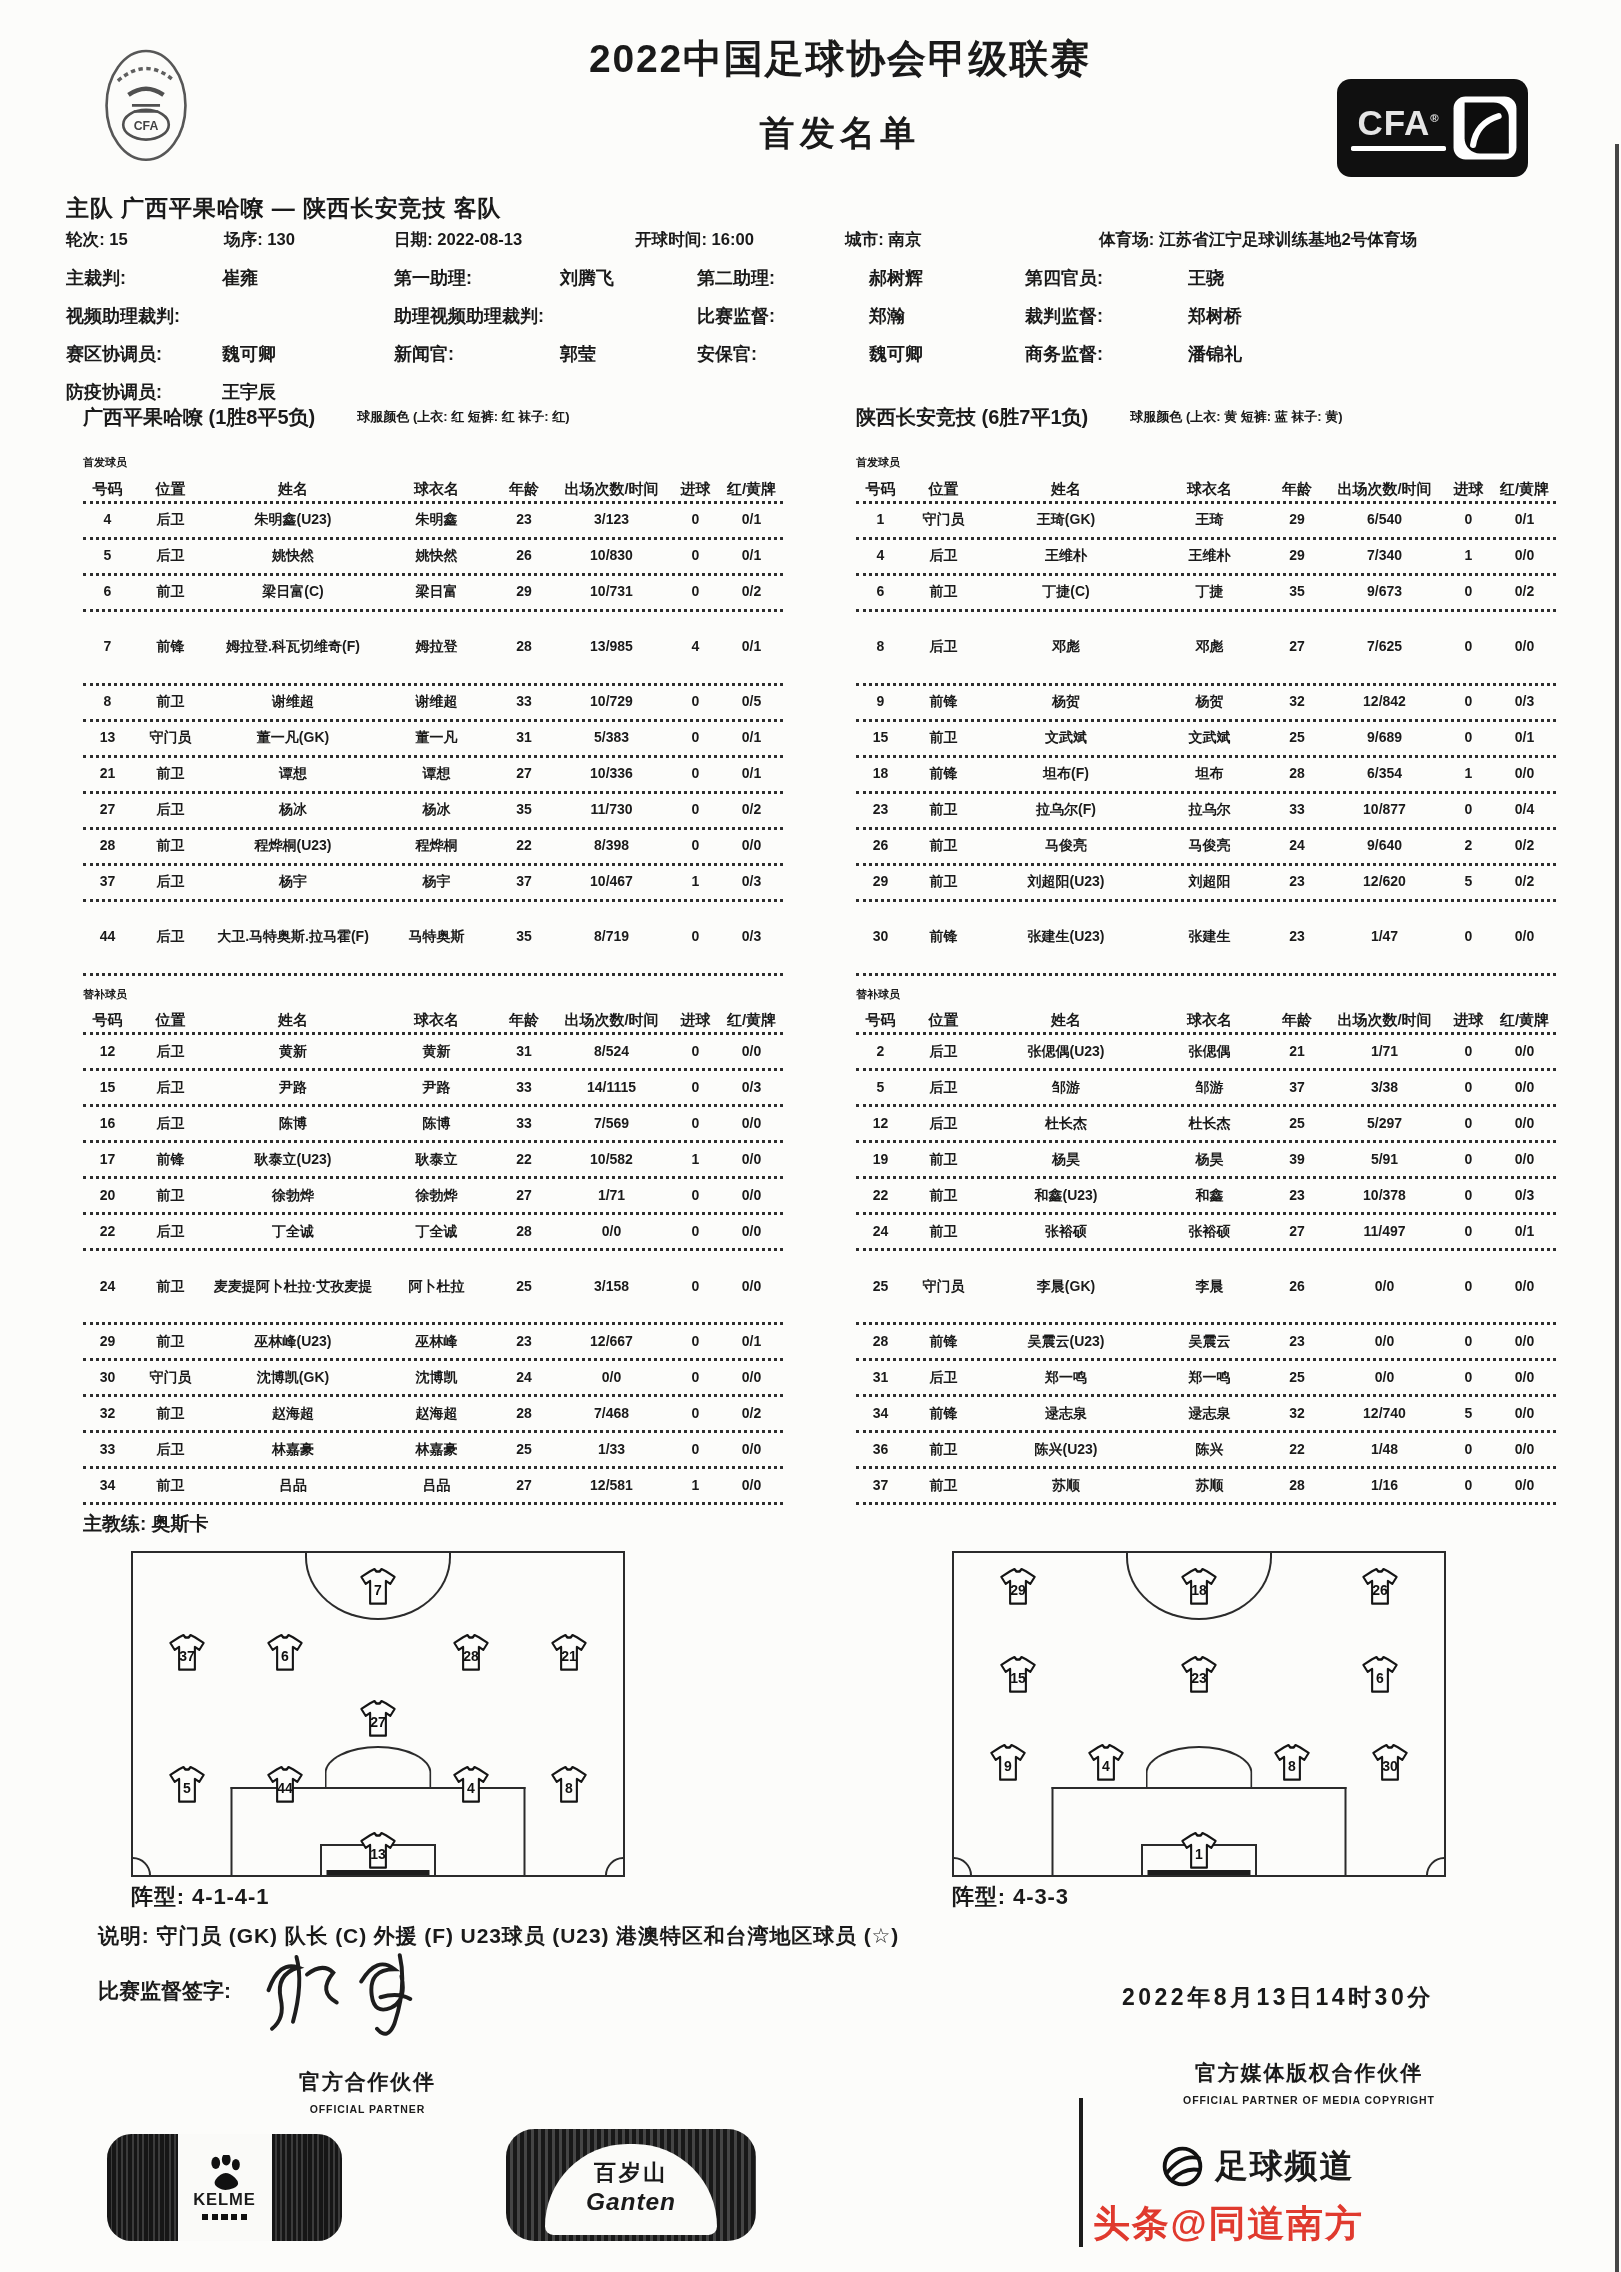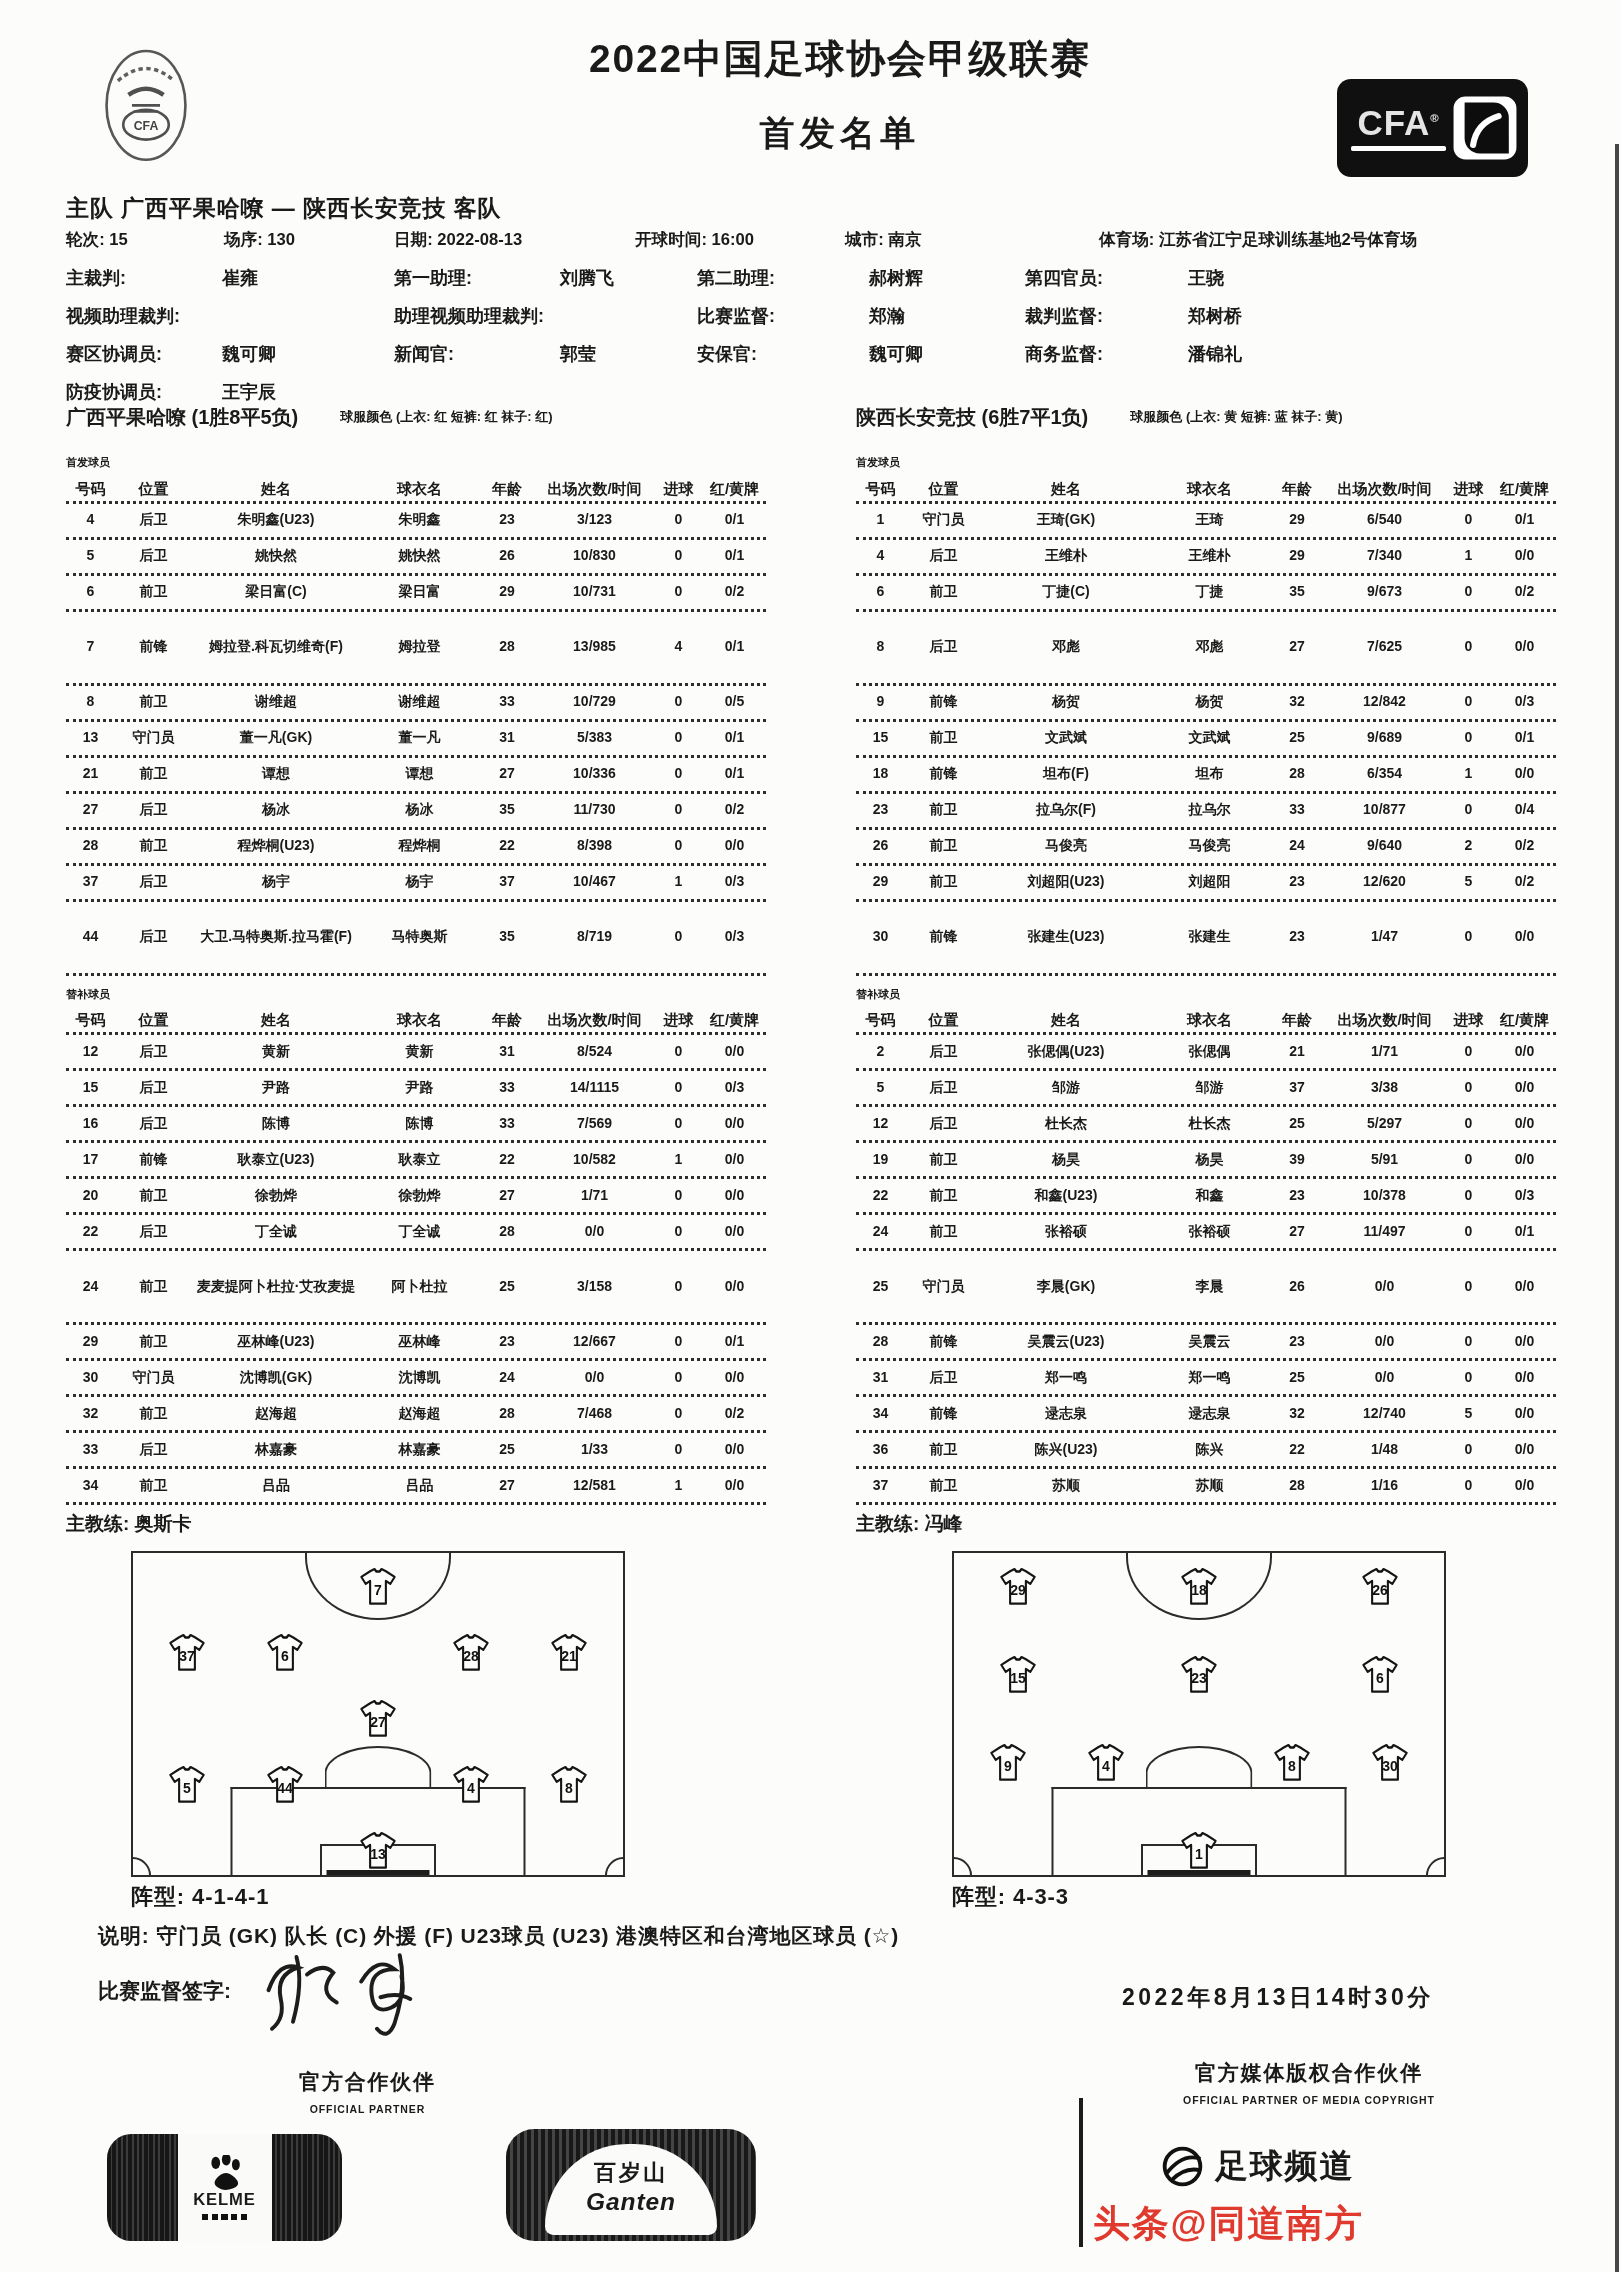--- a/index.html
+++ b/index.html
@@ -22,21 +22,21 @@
   .info-row{left:66px;top:229px;width:1541px;height:31.5px;font-size:16.6px;text-align:center;}
   .info-row span{position:absolute;white-space:nowrap;}
   .officials{left:66px;top:266px;width:1541px;display:grid;
              grid-template-columns:156px 172px 166px 137px 172px 156px 163px 1fr;
              row-gap:14px;font-size:18px;}
   .officials div{white-space:nowrap;}
 
   
   .roster{left:66px;top:404px;width:1490px;}
   .trow{display:flex;justify-content:space-between;}
-  .half{width:700px;display:flex;align-items:center;border-bottom:3.5px dotted #2e2e2e;box-sizing:border-box;}
+  .half{width:700px;display:flex;align-items:center;border-bottom:3.5px dotted #2e2e2e;box-sizing:border-box;margin-left:17px;}
   .c{text-align:center;font-size:14px;line-height:1.25;}
   .c0{width:7%}.c1{width:11%}.c2{width:24%}.c3{width:17%}.c4{width:8%}.c5{width:17%}.c6{width:7%}.c7{width:9%}
   .hdr .c{font-size:15px;}
   .hdr{min-height:26px;}
   .prow{min-height:36px;}
   .tall{min-height:74px;}
   .team-hdr{height:40px;align-items:flex-start;}
   .team-name{font-size:20px;white-space:nowrap;}
   .kit-note{font-size:13px;margin-left:42px;white-space:nowrap;padding-top:3.5px;}
   .sec-row{height:30px;margin-top:3.5px;}
@@ -735,23 +735,20 @@
             <span class="c c5">1/16</span>
             <span class="c c6">0</span>
             <span class="c c7">0/0</span>
           </div>
         </div>
       </div>
     <div class="trow coach-row">
       <div class="half">
           <span class="coach"><span>主教练:</span> <span>奥斯卡</span></span>
         </div>
-      <div class="half">
-          <span class="coach"><span>主教练:</span> <span>冯峰</span></span>
-        </div>
     </div>
   </div>
 
   <div class="abs pitch" id="pitch-home" style="left:131px;top:1551px;">
     <div class="p-centerarc"></div>
     <div class="p-penarc"></div>
     <div class="p-penbox"></div>
     <div class="p-goalbox"></div>
     <div class="p-corner cl"></div>
     <div class="p-corner cr"></div>

